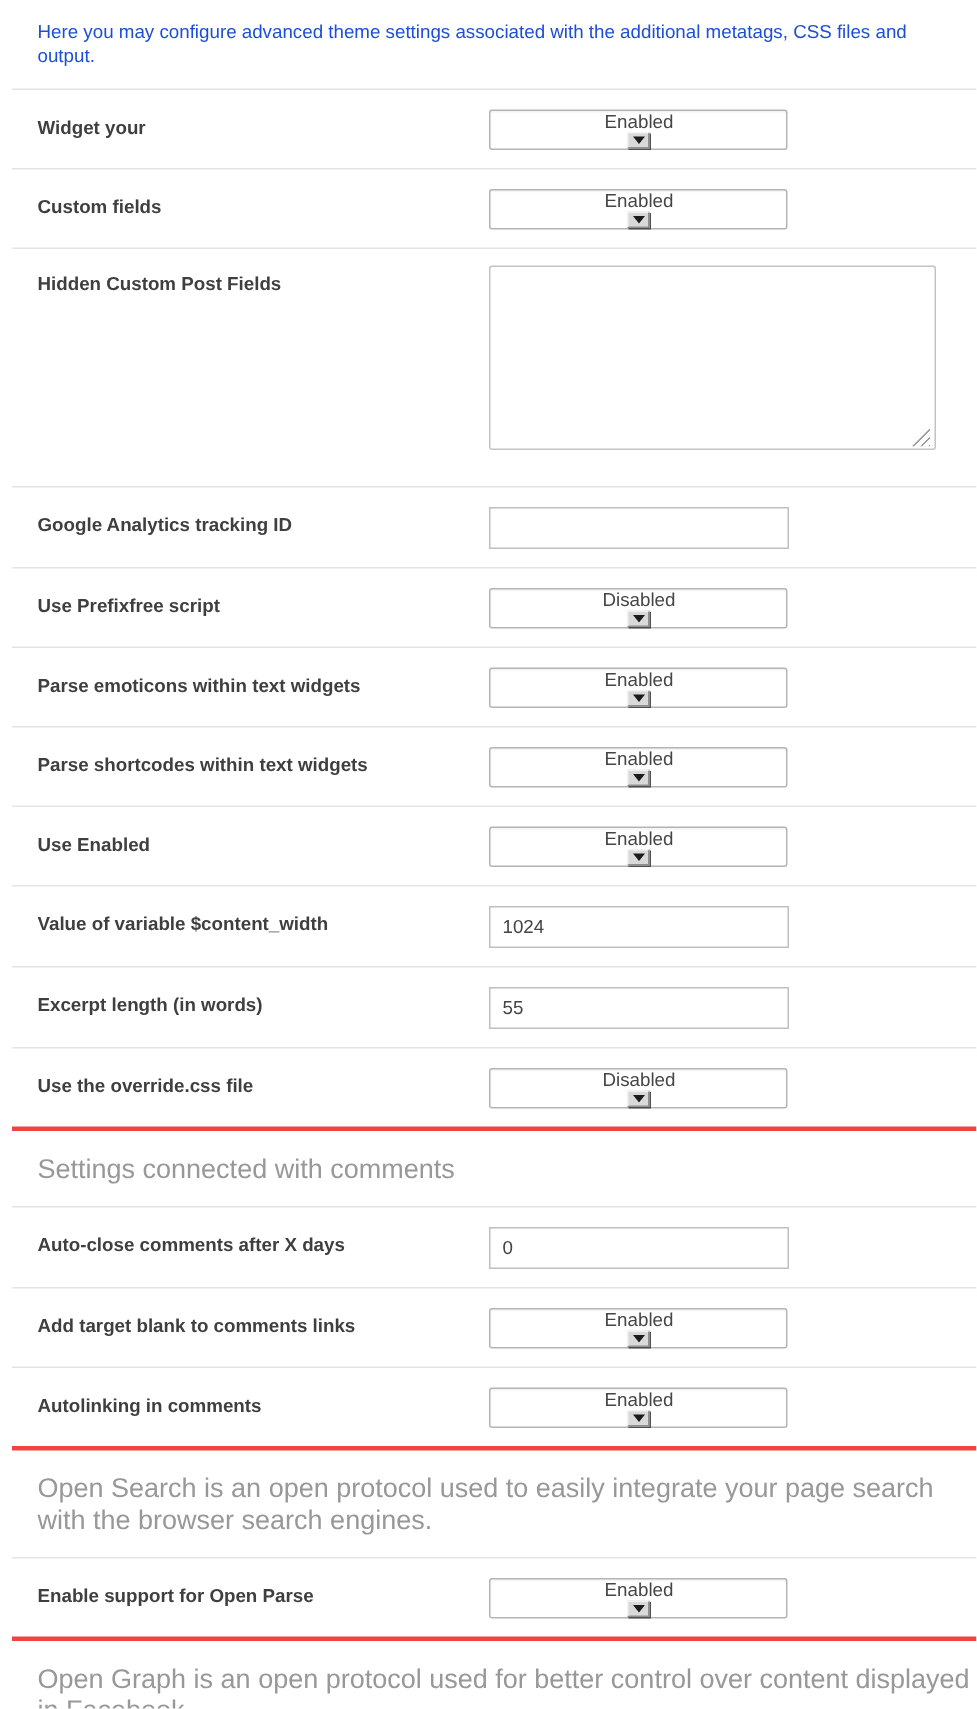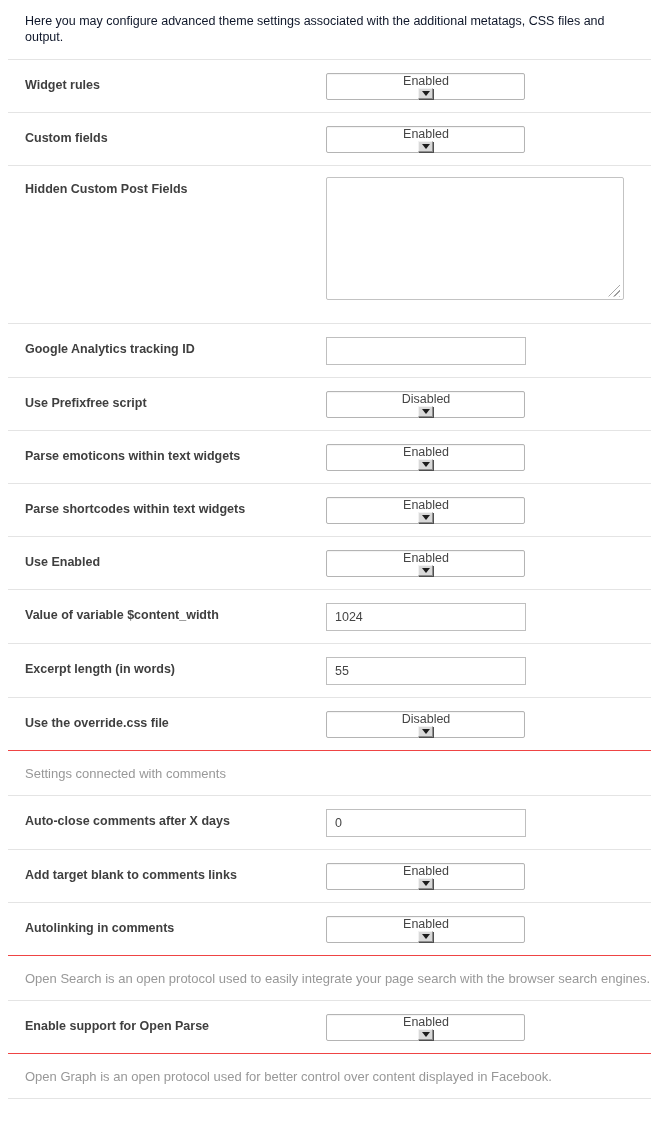--- a/index.html
+++ b/index.html
@@ -17,21 +17,21 @@
   .header { padding: 13px 25px 13px 25px; }
   .page-title {
     margin: 0 0 9px 0;
     font-size: 21px;
     font-weight: bold;
     color: #2b2b2b;
     letter-spacing: 0.1px;
   }
   .page-subtitle {
     font-size: 12.5px;
-    color: #0f172a;
+    color: #1d4ed8;
     line-height: 1.3;
   }
 
   
   .row {
     border-top: 1px solid #e4e4e4;
     margin-left: 8px;
     display: flex;
     align-items: flex-start;
     padding: 13px 0 12px 17px;
@@ -42,24 +42,24 @@
     width: 301px;
     padding-top: 5px;
     font-size: 12.5px;
     font-weight: bold;
     color: #3f3f3f;
     line-height: 1.25;
   }
   .control { flex: 1; }
 
   .note-row {
-    border-top: 1px solid #ef4444;
+    border-top: 3px solid #ef4444;
     margin-left: 8px;
     padding: 15px 0 14px 17px;
-    font-size: 13px;
+    font-size: 18px;
     color: #989898;
   }
 
   
   .select {
     width: 199px;
     height: 27px;
     background: #ffffff;
     border: 1px solid #b4b4b4;
     border-radius: 2px;
@@ -132,21 +132,21 @@
   }
 </style>
 </head>
 <body>
 
 <div class="header">
   <div class="page-subtitle">Here you may configure advanced theme settings associated with the additional metatags, CSS files and output.</div>
 </div>
 
 <div class="row">
-  <div class="row-label">Widget rules</div>
+  <div class="row-label">Widget your</div>
   <div class="control">
     <div class="select">
       <span class="sel-text">Enabled</span>
       <span class="sel-arrow">
           <span class="tri"></span>
         </span>
     </div>
   </div>
 </div>
 

